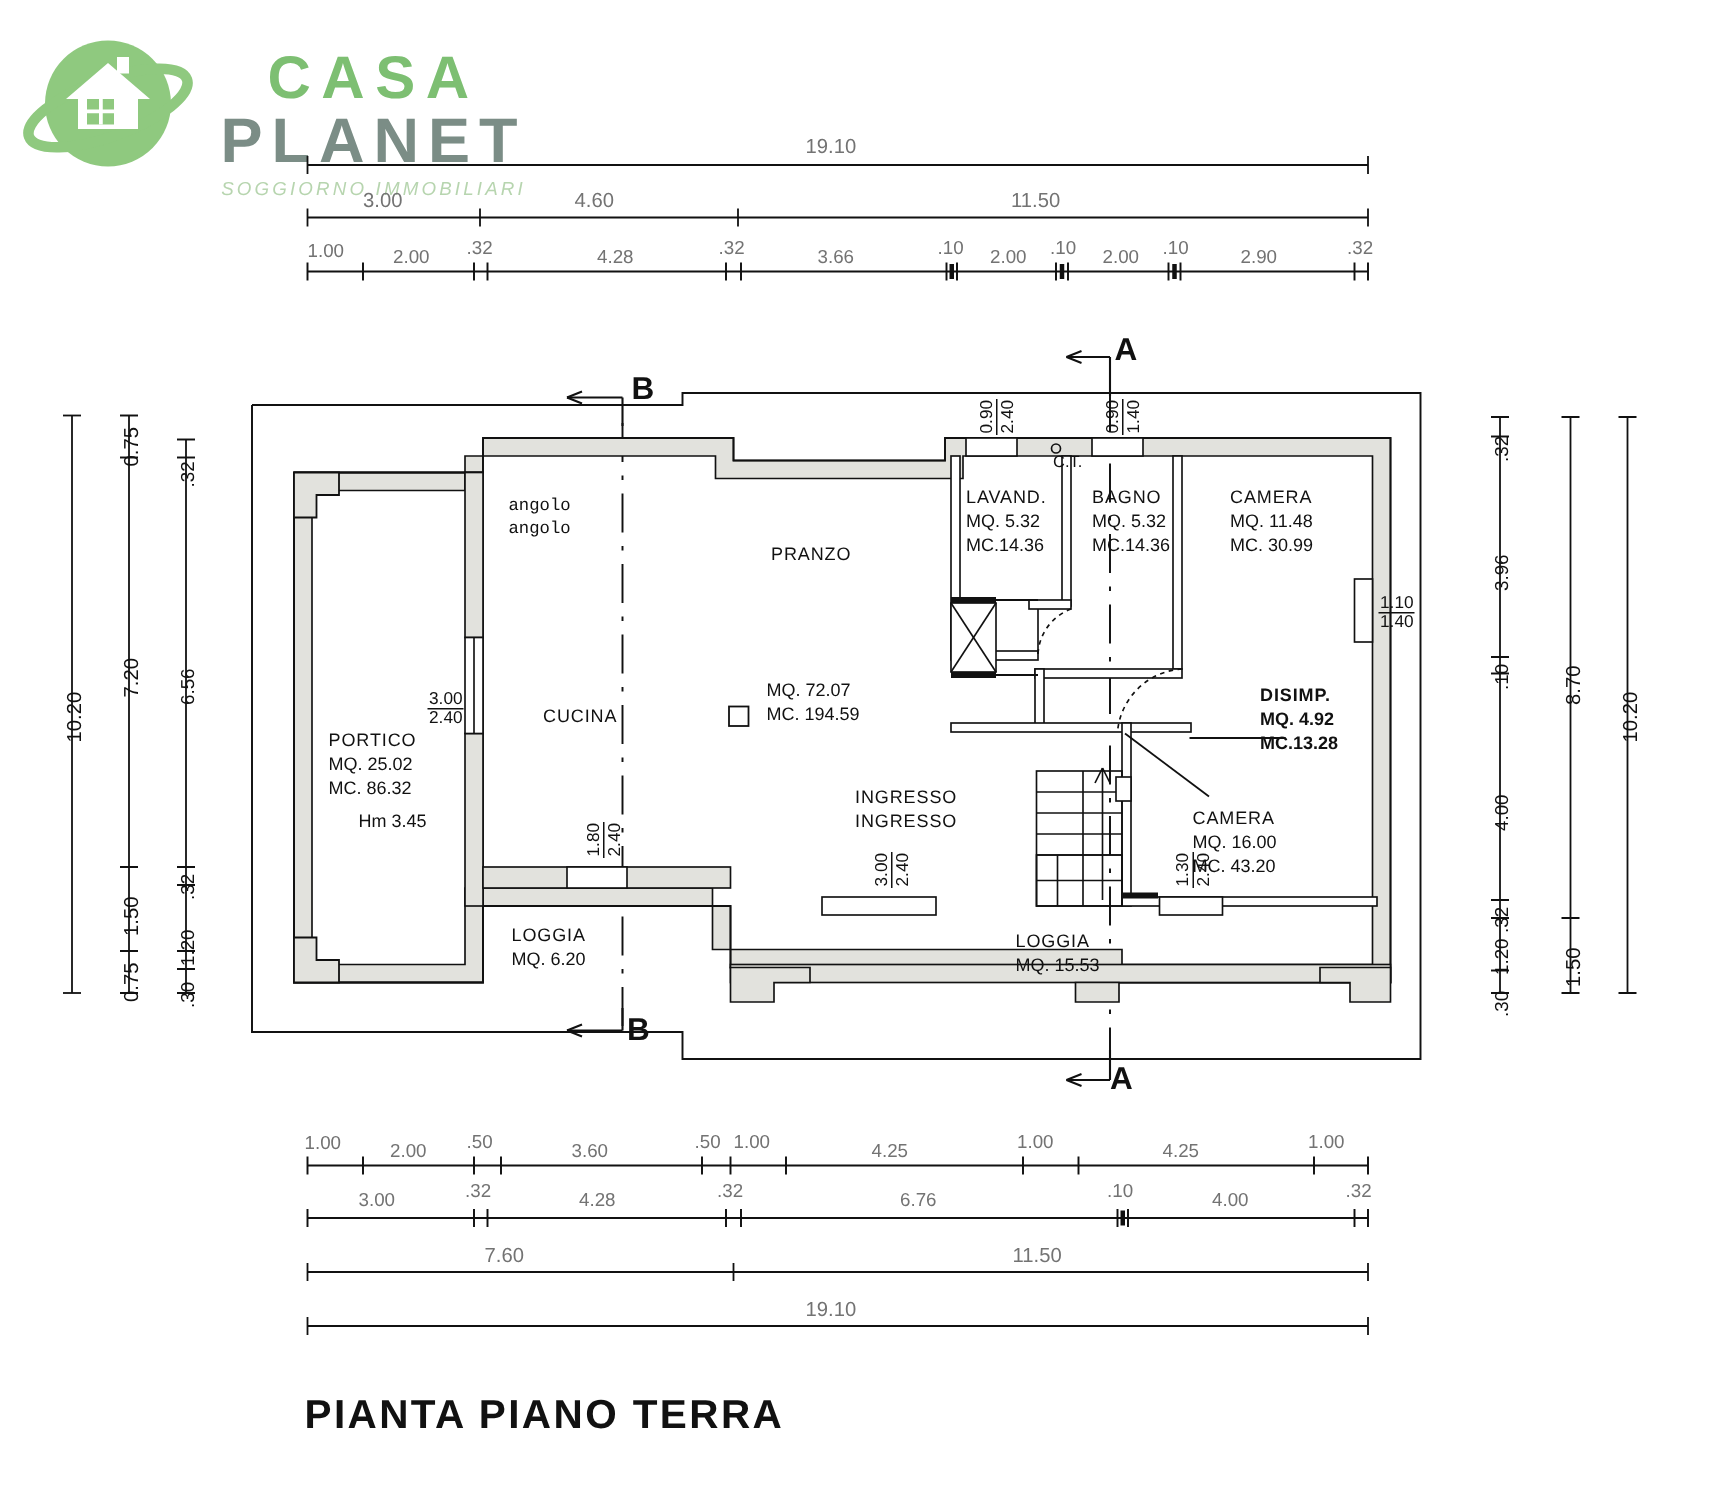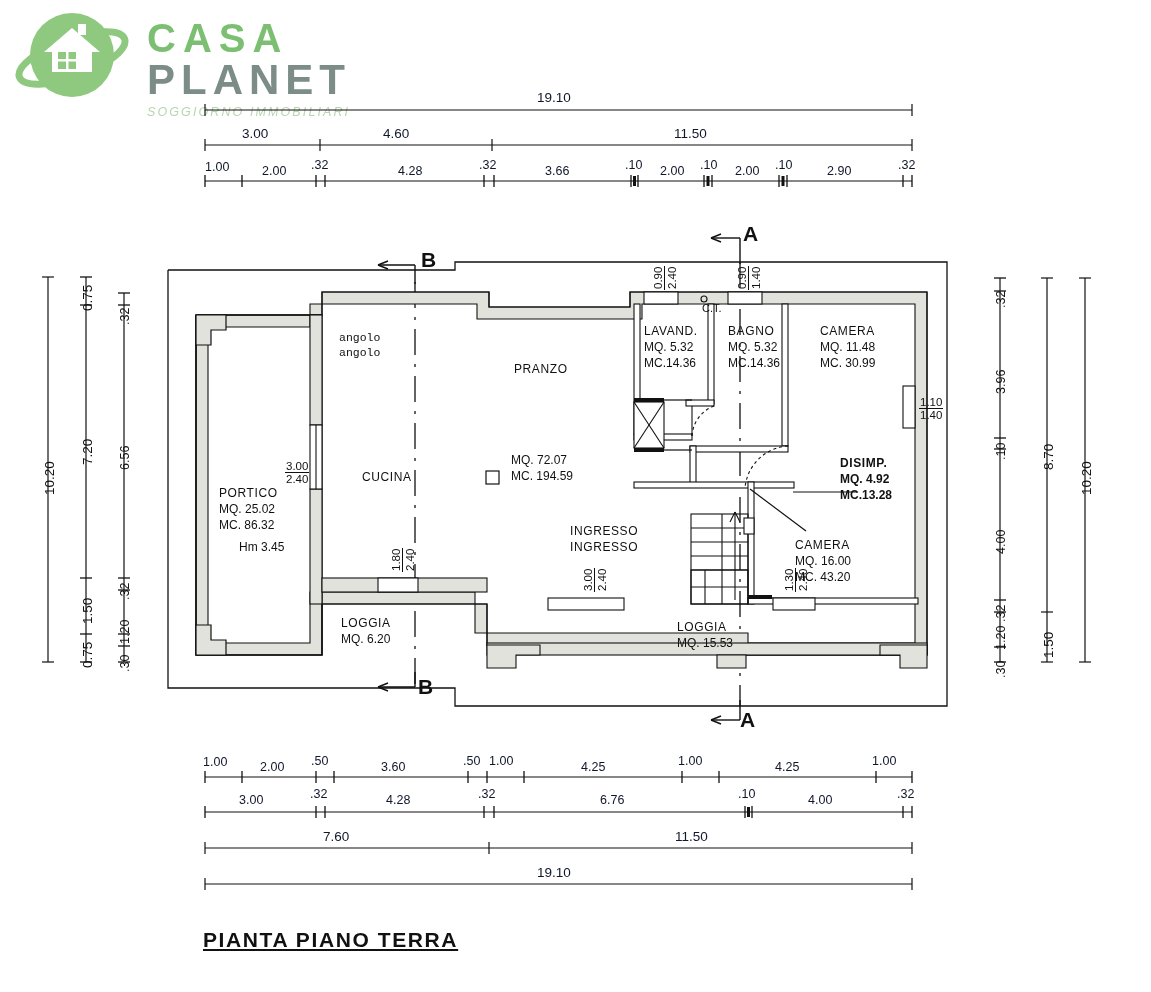--- a/index.html
+++ b/index.html
@@ -1,26 +1,26 @@
 <!DOCTYPE html>
 <html><head>
 <meta charset="utf-8">
 <style>
   html,body{margin:0;padding:0;background:#fff;}
   body{width:1151px;height:992px;position:relative;overflow:hidden;
        font-family:"Liberation Sans", sans-serif;color:#111;}
 
   
-  #logo{position:absolute;left:14px;top:0;width:330px;height:120px;}
+  #logo{position:absolute;left:14px;top:14px;width:330px;height:120px;text-align:center;}
   #logo .planet{position:absolute;left:0;top:0;width:120px;height:110px;}
   #logo .brand{position:absolute;left:133px;top:18px;}
   #logo .casa{font-size:40px;font-weight:bold;letter-spacing:7px;color:#7dbf72;line-height:1;}
   #logo .planetword{font-size:42px;font-weight:bold;letter-spacing:6px;color:#7b8d86;line-height:1.05;}
   #logo .tag{font-size:12.5px;letter-spacing:2.1px;color:#b7d5af;font-style:italic;margin-top:3px;}  
-  .dimtxt{position:absolute;font-size:13.5px;color:#0f172a;white-space:nowrap;
+  .dimtxt{position:absolute;font-size:13.5px;color:#737373;white-space:nowrap;
           font-family:"Liberation Sans", sans-serif;}
   .dimtxt.sm{font-size:12.5px;}
   .vtxt{position:absolute;font-size:13.5px;white-space:nowrap;
         transform-origin:0 0;transform:rotate(-90deg);}
   .vtxt.sm{font-size:12.5px;}
 
   
   #plan{position:absolute;left:0;top:0;width:1151px;height:992px;}
   #plan svg{position:absolute;left:0;top:0;}
 
@@ -29,22 +29,22 @@
   .roomlbl .nm{letter-spacing:.6px;}
   .roomlbl.lc{font-size:11.5px;font-family:Liberation Mono, monospace;}
   .sect{position:absolute;font-size:21px;font-weight:bold;color:#111;}
   .wdim{position:absolute;font-size:11.5px;white-space:nowrap;}
   .wdim.rot{transform-origin:0 0;transform:rotate(-90deg);}
   .wdim .a{display:block;}
   .wdim.stack{line-height:1.08;}
   .wdim.stack .a{border-bottom:1.2px solid #111;padding:0 1px;}
   .wdim.stack .b{padding:0 1px;}
 
-  #title{position:absolute;left:203px;top:928px;font-size:21px;font-weight:bold;
-         letter-spacing:1.6px;color:#111;text-decoration:underline;}
+  #title{position:absolute;left:203px;top:928px;font-size:27px;font-weight:bold;
+         letter-spacing:1.6px;color:#111;}
 </style>
 </head>
 <body>
 
 <div id="logo">
   <svg class="planet" viewBox="0 0 120 110">
     <ellipse cx="58" cy="55" rx="42" ry="42" fill="#8fc97f"></ellipse>
     <path d="M14 78 a50 26 -20 0 0 96 -36 a50 26 -20 0 1 -96 36 z" fill="#7ab06a" opacity=".95"></path>
     <ellipse cx="58" cy="58" rx="56" ry="19" transform="rotate(-20 58 58)" fill="none" stroke="#8fc97f" stroke-width="7"></ellipse>
     <path d="M30 52 L58 28 L86 52 L78 52 L78 72 L38 72 L38 52 Z" fill="#fff"></path>

